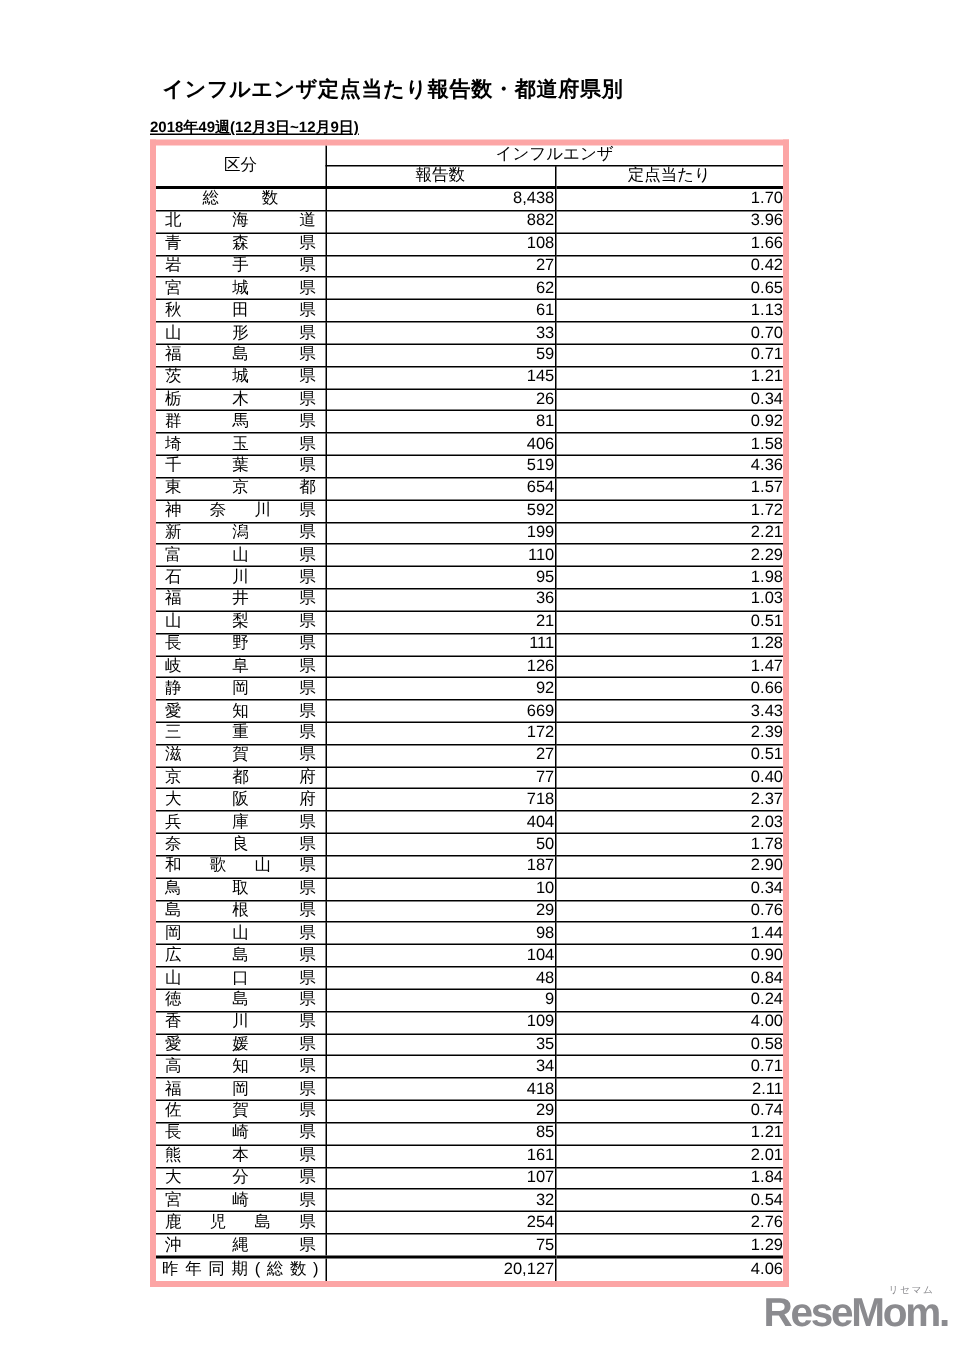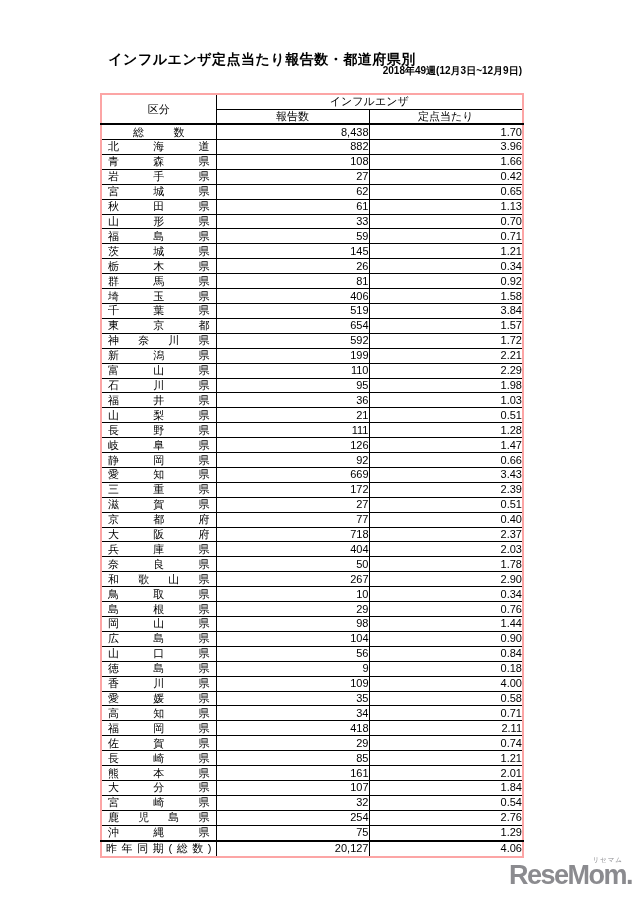--- a/index.html
+++ b/index.html
@@ -14,35 +14,35 @@
   .page-title {
     position: absolute;
     top: 51px; left: 0; width: 524px;
     text-align: center;
     font-size: 14px;
     font-weight: bold;
     letter-spacing: 0.5px;
   }
   .report-period {
     position: absolute;
-    top: 64px; left: 100px; width: 422px;
-    text-align: right;
+    top: 78px; left: 100px; width: 422px;
     font-size: 10px;
     font-weight: bold;
+    text-decoration: underline;
   }
   .table-wrap {
     position: absolute;
     top: 93px; left: 100px;
     width: 422px; height: 765px;
   }
   table.flu {
     width: 100%; height: 100%;
     border-collapse: collapse;
     table-layout: fixed;
-    border: 2px solid #fca5a5;
+    border: 4px solid #fca5a5;
   }
   table.flu th, table.flu td {
     border: 1px solid #000;
     font-size: 11px;
     font-weight: normal;
     padding: 0;
     line-height: 1;
     overflow: hidden;
     white-space: nowrap;
   }
@@ -242,21 +242,21 @@
         </tr>
         <tr class="">
           <td class="label pref">
             <div class="dist">
               <span>千</span>
               <span>葉</span>
               <span>県</span>
             </div>
           </td>
           <td class="num">519</td>
-          <td class="num">3.84</td>
+          <td class="num">4.36</td>
         </tr>
         <tr class="">
           <td class="label pref">
             <div class="dist">
               <span>東</span>
               <span>京</span>
               <span>都</span>
             </div>
           </td>
           <td class="num">654</td>
@@ -441,21 +441,21 @@
         </tr>
         <tr class="">
           <td class="label pref">
             <div class="dist">
               <span>和</span>
               <span>歌</span>
               <span>山</span>
               <span>県</span>
             </div>
           </td>
-          <td class="num">267</td>
+          <td class="num">187</td>
           <td class="num">2.90</td>
         </tr>
         <tr class="">
           <td class="label pref">
             <div class="dist">
               <span>鳥</span>
               <span>取</span>
               <span>県</span>
             </div>
           </td>
@@ -496,33 +496,33 @@
           <td class="num">0.90</td>
         </tr>
         <tr class="">
           <td class="label pref">
             <div class="dist">
               <span>山</span>
               <span>口</span>
               <span>県</span>
             </div>
           </td>
-          <td class="num">56</td>
+          <td class="num">48</td>
           <td class="num">0.84</td>
         </tr>
         <tr class="">
           <td class="label pref">
             <div class="dist">
               <span>徳</span>
               <span>島</span>
               <span>県</span>
             </div>
           </td>
           <td class="num">9</td>
-          <td class="num">0.18</td>
+          <td class="num">0.24</td>
         </tr>
         <tr class="">
           <td class="label pref">
             <div class="dist">
               <span>香</span>
               <span>川</span>
               <span>県</span>
             </div>
           </td>
           <td class="num">109</td>

